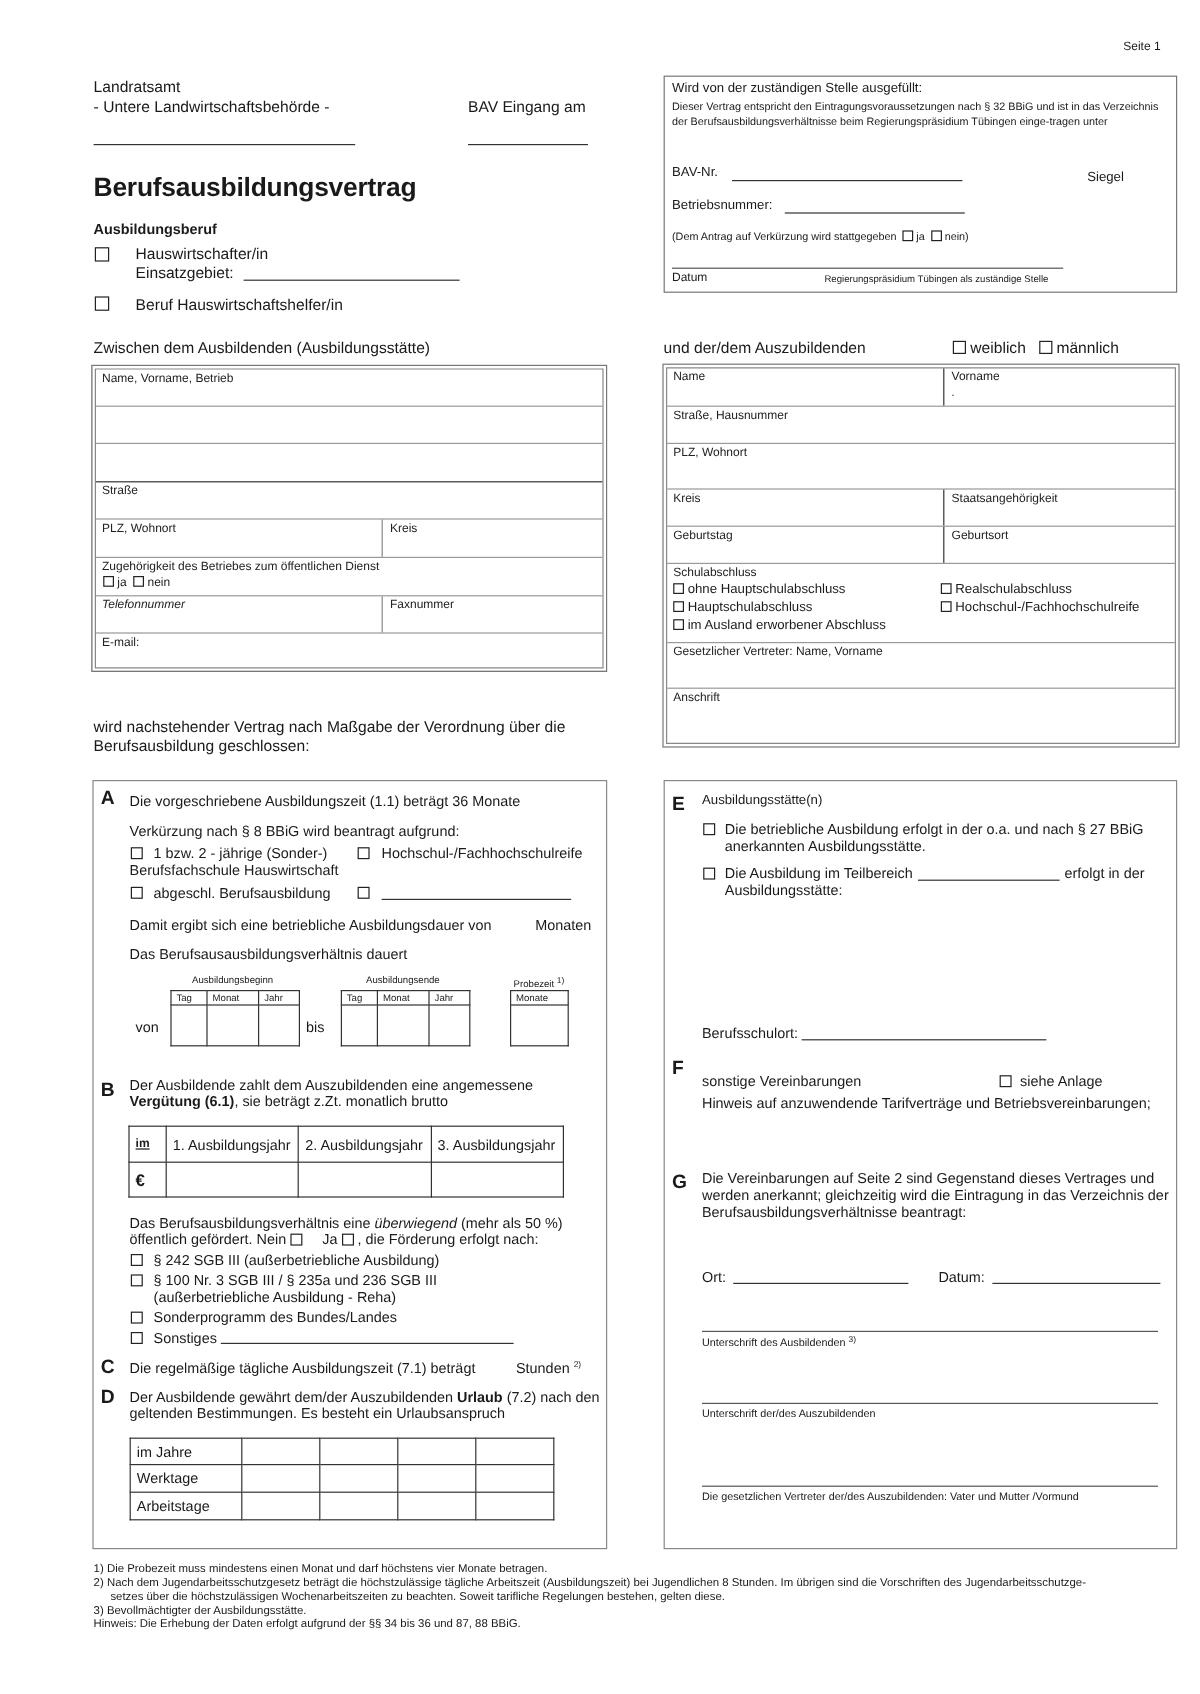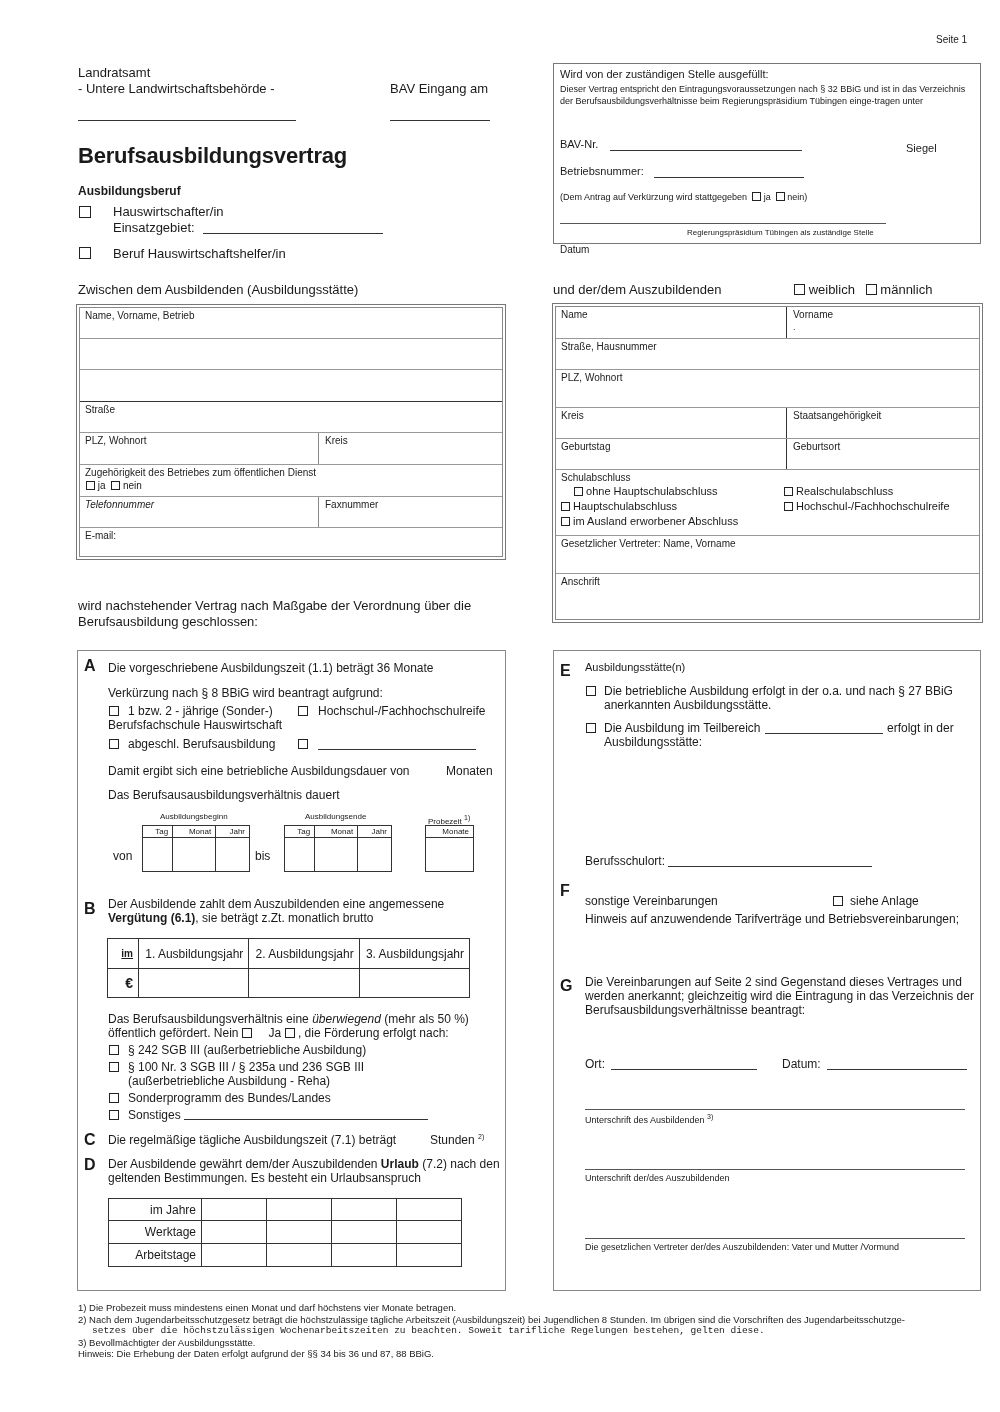--- a/index.html
+++ b/index.html
@@ -15,21 +15,21 @@
   .cb { display:inline-block; width:10px; height:10px; border:1.5px solid #222; vertical-align:-1px; box-sizing:border-box; background:#fff; }
   .cb-sm { width:9px; height:9px; border-width:1.3px; }
   
   .dbox { position:absolute; border:1px solid #777; box-shadow: inset 0 0 0 2px #fff, inset 0 0 0 3px #888; box-sizing:border-box; }
   .row { position:absolute; left:3px; right:3px; border-bottom:1.5px solid #999; box-sizing:border-box; }
   .row:last-child { border-bottom:none; }
   .cell-label { position:absolute; left:5px; top:2px; font-size:10px; color:#222; }
   .vdiv { position:absolute; top:0; bottom:0; border-left:1.5px solid #888; }
   .section-box { position:absolute; border:1.5px solid #888; box-sizing:border-box; }
   .letter { position:absolute; font-weight:bold; font-size:16px; }
-  table.grid { border-collapse:collapse; position:absolute;text-align:right; }
+  table.grid { border-collapse:collapse; position:absolute; }
   table.grid td { border:1.5px solid #333; padding:0 5px; font-size:12px; }
   .fn { font-size:9.5px; line-height:11.5px; }
   sup { font-size:7px; }
 </style>
 </head>
 <body>
 
 <div class="abs t10" style="left:936px;top:34px;">Seite 1</div>
 
 <div class="abs t13" style="left:78px;top:65px;">Landratsamt</div>
@@ -57,21 +57,21 @@
   <div class="abs t11" style="left:6px;top:101px;">Betriebsnummer:</div>
   <div class="abs" style="left:100px;top:113px;width:150px;border-bottom:1px solid #333;"></div>
   <div class="abs t9" style="left:6px;top:128px;">
     <span>(Dem Antrag auf Verkürzung wird stattgegeben</span>
     &nbsp;<span class="cb cb-sm"></span>
     <span>ja</span>
     &nbsp;<span class="cb cb-sm"></span>
     <span>nein)</span>
   </div>
   <div class="abs" style="left:6px;top:159px;width:326px;border-bottom:1px solid #555;"></div>
-  <div class="abs t10" style="left:6px;top:162px;margin-top:18px;">Datum</div>
+  <div class="abs t10" style="left:6px;top:162px;">Datum</div>
   <div class="abs t8" style="left:133px;top:164px;">Regierungspräsidium Tübingen als zuständige Stelle</div>
 </div>
 
 <div class="abs t13" style="left:78px;top:282px;">Zwischen dem Ausbildenden (Ausbildungsstätte)</div>
 <div class="dbox" style="left:76px;top:304px;width:430px;height:256px;">
   <div class="row" style="top:3px;height:31px;">
     <span class="cell-label">Name, Vorname, Betrieb</span>
   </div>
   <div class="row" style="top:34px;height:31px;"></div>
   <div class="row" style="top:65px;height:32px;border-bottom-color:#333;"></div>
@@ -148,21 +148,21 @@
     <div class="abs" style="left:0;top:0;width:230px;height:100%;">
       <span class="cell-label">Geburtstag</span>
     </div>
     <div class="vdiv" style="left:230px;border-left-color:#333;"></div>
     <div class="abs" style="left:232px;top:0;right:0;height:100%;">
       <span class="cell-label">Geburtsort</span>
     </div>
   </div>
   <div class="row" style="top:166px;height:66px;">
     <span class="cell-label">Schulabschluss</span>
-    <div class="abs t11" style="left:18px;top:15px;">
+    <div class="abs t11" style="left:5px;top:15px;">
       <span class="cb cb-sm"></span>
       <span>ohne Hauptschulabschluss</span>
     </div>
     <div class="abs t11" style="left:228px;top:15px;">
       <span class="cb cb-sm"></span>
       <span>Realschulabschluss</span>
     </div>
     <div class="abs t11" style="left:5px;top:30px;">
       <span class="cb cb-sm"></span>
       <span>Hauptschulabschluss</span>
@@ -351,16 +351,16 @@
 <div class="abs" style="left:585px;top:1109px;width:380px;border-bottom:1px solid #555;"></div>
 <div class="abs t9" style="left:585px;top:1113px;"><span>Unterschrift des Ausbildenden</span> <sup>3)</sup></div>
 <div class="abs" style="left:585px;top:1169px;width:380px;border-bottom:1px solid #555;"></div>
 <div class="abs t9" style="left:585px;top:1173px;">Unterschrift der/des Auszubildenden</div>
 <div class="abs" style="left:585px;top:1238px;width:380px;border-bottom:1px solid #555;"></div>
 <div class="abs t9" style="left:585px;top:1242px;">Die gesetzlichen Vertreter der/des Auszubildenden: Vater und Mutter /Vormund</div>
 
 <div class="abs fn" style="left:78px;top:1302px;width:900px;">
   <div>1)  Die Probezeit muss mindestens einen Monat und darf höchstens vier Monate betragen.</div>
   <div>2)  Nach dem Jugendarbeitsschutzgesetz beträgt die höchstzulässige tägliche Arbeitszeit (Ausbildungszeit) bei Jugendlichen 8 Stunden. Im übrigen sind die Vorschriften des Jugendarbeitsschutzge-</div>
-  <div style="padding-left:14px;font-family:Liberation Mono, monospace;">setzes über die höchstzulässigen Wochenarbeitszeiten zu beachten. Soweit tarifliche Regelungen bestehen, gelten diese.</div>
+  <div style="padding-left:14px;">setzes über die höchstzulässigen Wochenarbeitszeiten zu beachten. Soweit tarifliche Regelungen bestehen, gelten diese.</div>
   <div>3)  Bevollmächtigter der Ausbildungsstätte.</div>
   <div>Hinweis: Die Erhebung der Daten erfolgt aufgrund der §§ 34 bis 36 und 87, 88 BBiG.</div>
 </div>
 
 </body></html>

